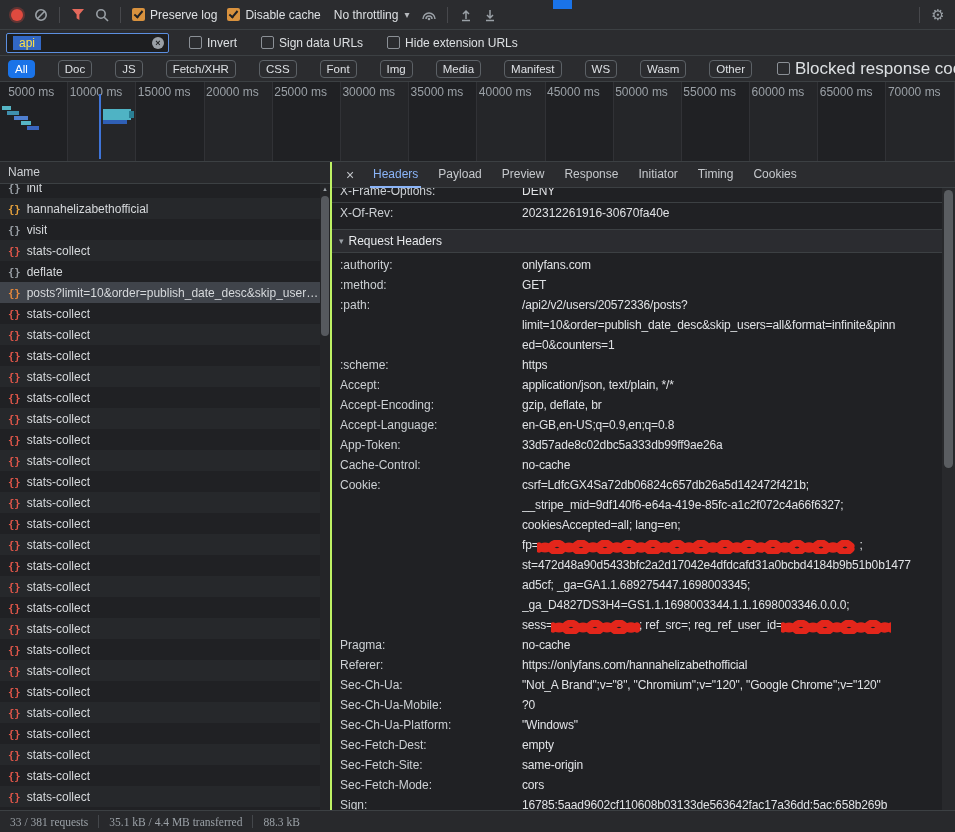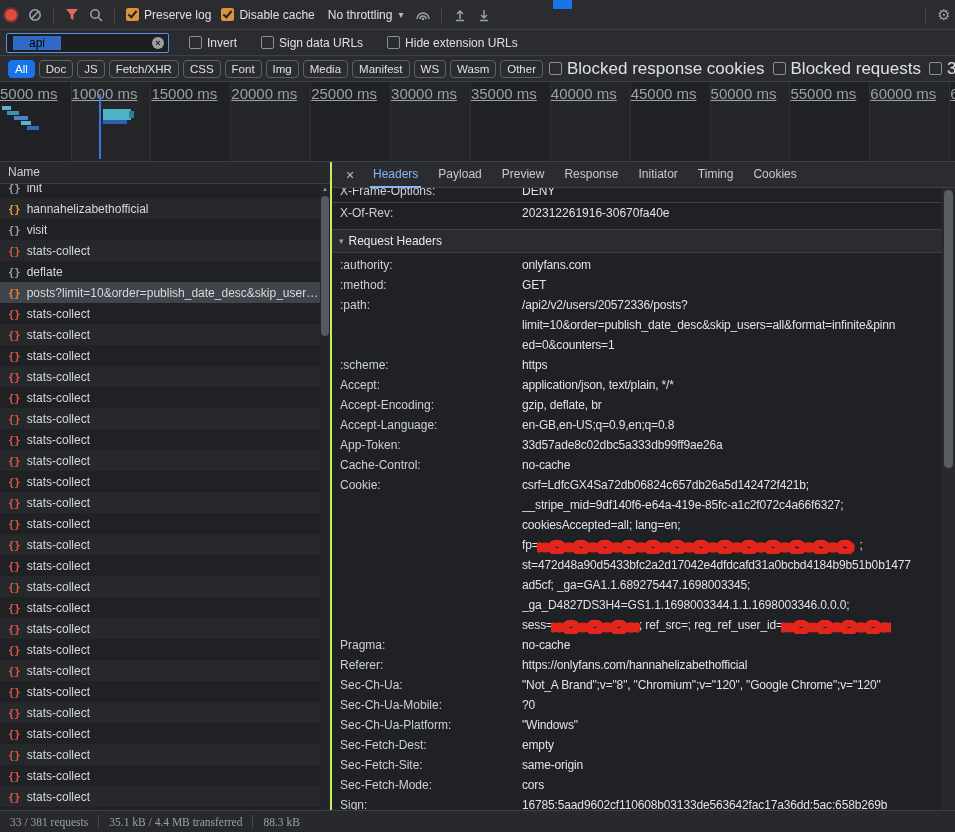--- a/index.html
+++ b/index.html
@@ -6,58 +6,58 @@
   html,body { margin:0; padding:0; background:#202124; }
   body {
     width:955px; height:832px; overflow:hidden;
     font-family:"Liberation Sans","DejaVu Sans",sans-serif;
     font-size:12px; color:#e8eaed;
   }
   .app { width:955px; height:832px; display:flex; flex-direction:column; }
 
   
   .tb { background:#2b2c2f; border-bottom:1px solid #3c4043; display:flex; align-items:center; flex:none; position:relative; }
-  .tb1 { height:30px; gap:2px; padding:0 0; }
+  .tb1 { height:30px; gap:2px; padding:0 6px; }
   .tb2 { height:26px; gap:16px; padding:0 6px; }
-  .tb3 { height:26px; gap:4px; padding:0 8px;text-align:center; }
+  .tb3 { height:26px; gap:23px; padding:0 8px;text-align:center; }
   .icon { width:22px; height:20px; display:flex; align-items:center; justify-content:center; border-radius:3px; cursor:pointer; flex:none; }
   .vdiv { width:1px; height:16px; background:#47484c; margin:0 5px; flex:none; }
   .rec-dot { width:12px; height:12px; border-radius:50%; background:var(--record_red,#df4a3f); box-shadow:0 0 0 2px rgba(223,74,63,.30); }
   .cb { display:flex; align-items:center; gap:5px; color:#dde0e3; padding:0 4px; cursor:pointer; white-space:nowrap; }
   .box { width:13px; height:13px; border-radius:2px; flex:none; position:relative; }
   .box.off { border:1px solid #8b9096; background:transparent; }
   .box.on  { background:var(--checkbox_orange,#d9923e); }
   .box.on::after { content:""; position:absolute; left:4px; top:1px; width:3px; height:7px;
     border:solid #202124; border-width:0 2px 2px 0; transform:rotate(40deg); }
   .dd { display:flex; align-items:center; gap:6px; color:#dde0e3; padding:0 7px; cursor:pointer; white-space:nowrap; }
   .caret { font-size:10px; color:#b6b9bd; }
   .gear { font-size:15px; color:#9aa0a6; }
   .spacer { flex:1; }
   .blue-strip { position:absolute; left:553px; top:0; width:19px; height:9px; background:var(--chip_blue,#1a73e8); }
 
   
   .filter-box { width:163px; height:20px; border:1px solid #5c8fe0; border-radius:2px; background:#1d1e20;
     display:flex; align-items:center; padding:0 4px 0 6px; gap:4px; }
   .filter-text { flex:1; overflow:hidden; }
-  .filter-text .sel { background:var(--selection_blue,#3268c6); color:#000000; padding:0 16px; }
+  .filter-text .sel { background:var(--selection_blue,#3268c6); color:#fde047; padding:0 6px; }
   .clear-x { width:12px; height:12px; border-radius:50%; background:#9aa0a6; color:#1d1e20;
     font-size:9px; line-height:12px; text-align:center; font-weight:bold; cursor:pointer; flex:none; }
 
   
   .chip { height:18px; line-height:16px; padding:0 6px; border:1px solid #5c6166; border-radius:4px;
     color:#dde0e4; font-size:11.5px; cursor:pointer; white-space:nowrap; flex:none; }
   .chip.active { background:var(--chip_blue,#1a73e8); border-color:var(--chip_blue,#1a73e8); color:#fff; }
   .tb3 .cb { font-size:17px; padding:0 2px; }
 
   
   .timeline { height:80px; flex:none; border-bottom:1px solid #3c4043; position:relative; background:#202124; overflow:hidden; cursor:crosshair; }
   .tl-cols { display:flex; height:100%; }
   .tl-col { flex:0 0 68.2px; border-right:1px solid #313236; padding-top:3px; text-align:right; }
   .tl-col:nth-child(even) { background:rgba(255,255,255,0.025); }
-  .tl-label { color:#9aa0a6; font-size:15px; padding-right:13px; white-space:nowrap;text-decoration:underline; }
+  .tl-label { color:#9aa0a6; font-size:12px; padding-right:13px; white-space:nowrap; }
   .tl-bar { position:absolute; }
   .b1 { left:2px;  top:24px; width:9px;  height:4px; background:#56b6c6; }
   .b2 { left:7px;  top:29px; width:12px; height:4px; background:#3f8fae; }
   .b3 { left:14px; top:34px; width:14px; height:4px; background:#4f7fd0; }
   .b4 { left:21px; top:39px; width:10px; height:4px; background:#56b6c6; }
   .b5 { left:27px; top:44px; width:12px; height:4px; background:#3a66c0; }
   .b6 { left:103px; top:27px; width:28px; height:11px; background:#4fb3c4; }
   .b7 { left:103px; top:38px; width:24px; height:4px;  background:#2f5fb5; }
   .b8 { left:129px; top:29px; width:5px;  height:7px;  background:#2a7f94; }
   .tl-marker { position:absolute; left:99px; top:12px; bottom:2px; width:2px; background:#3f74d8; }

